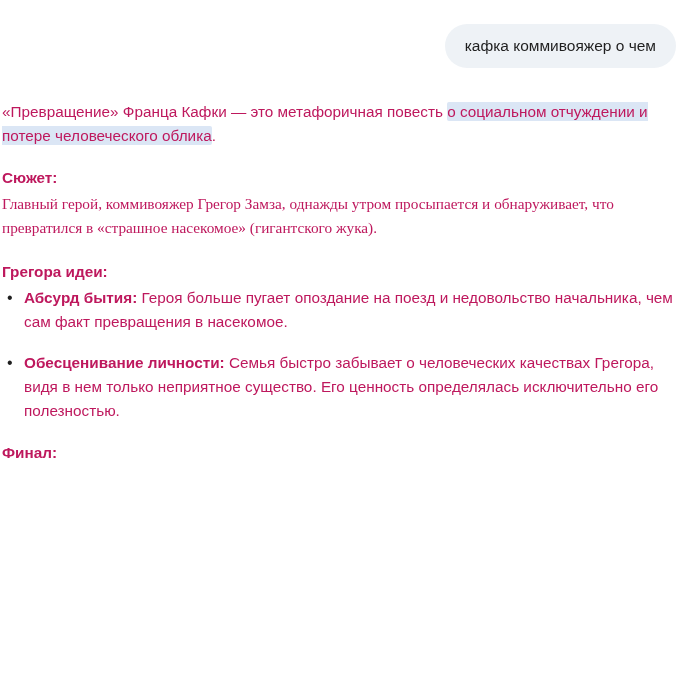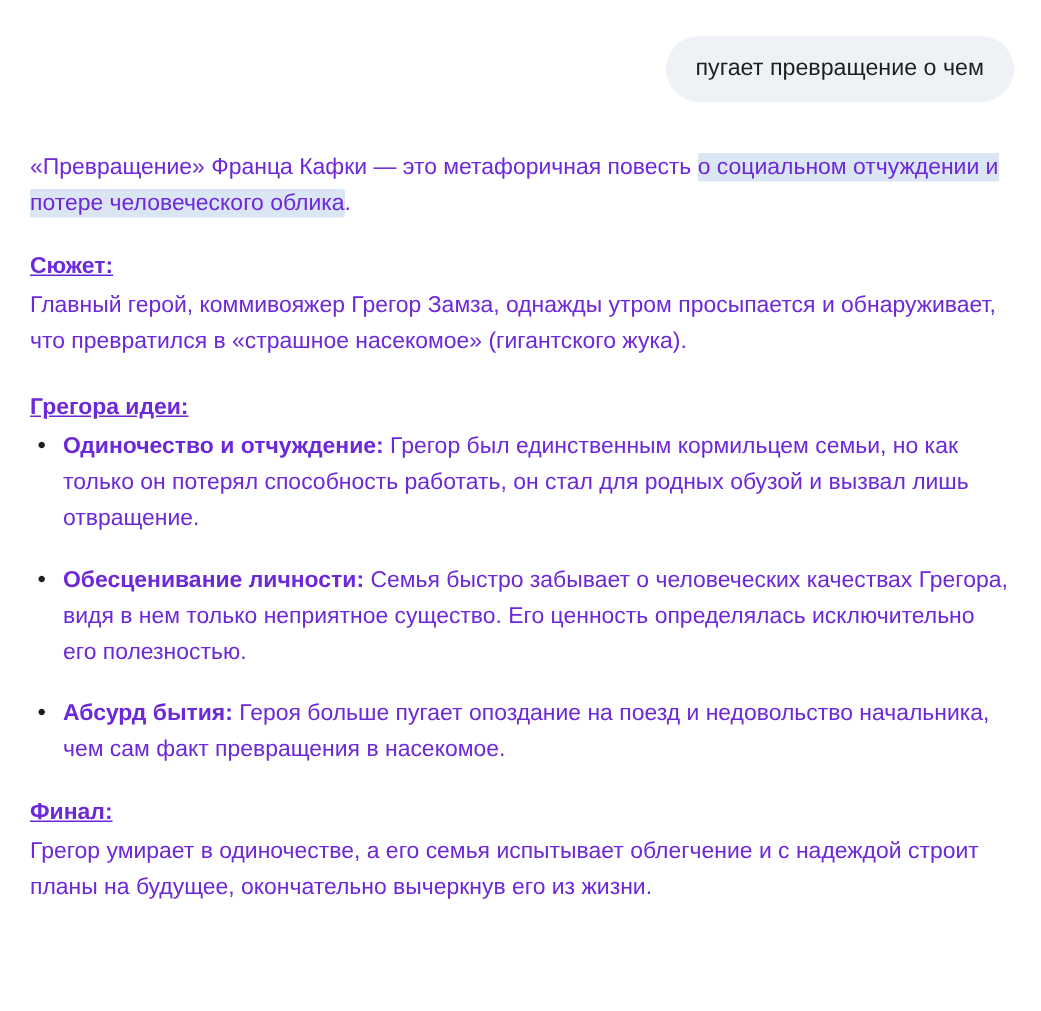--- a/index.html
+++ b/index.html
@@ -29,41 +29,41 @@
   .user-bubble {
     background: #eef2f6;
     color: #1f1f1f;
     border-radius: 22px;
     padding: 12px 20px;
     font-size: 15.5px;
     line-height: 20px;
     max-width: 430px;
   }
   .answer {
-    padding: 32px 20px 0 20px;
+    padding: 32px 20px 0 2px;
     font-size: 15.3px;
     line-height: 24px;
-    color: #6d28d9;
+    color: #be185d;
   }
   .para {
     margin: 0 0 18px 0;
   }
   .hl {
     background: #dbe6f5;
     border-radius: 2px;
     padding: 1px 0;
   }
   .section-title {
     font-weight: bold;
     margin: 0 0 2px 0;
     font-size: 15.3px;
-    text-decoration: underline;
   }
   .section-body {
     margin: 0 0 20px 0;
+    font-family: Liberation Serif, serif;
   }
   ul.ideas {
     list-style: none;
     margin: 0 0 12px 0;
     padding: 0;
   }
   ul.ideas li {
     position: relative;
     padding-left: 22px;
     margin-bottom: 17px;
@@ -84,36 +84,34 @@
   .final-block {
     margin-top: 18px;
   }
 </style>
 </head>
 <body>
 
 <div class="page">
 
   <div class="user-row">
-    <div class="user-bubble">пугает превращение о чем</div>
+    <div class="user-bubble">кафка коммивояжер о чем</div>
   </div>
 
   <div class="answer">
 
     <p class="para"><span>«Превращение» Франца Кафки — это метафоричная повесть </span><span class="hl">о социальном отчуждении и потере человеческого облика</span><span>.</span></p>
 
     <p class="section-title">Сюжет:</p>
     <p class="section-body">Главный герой, коммивояжер Грегор Замза, однажды утром просыпается и обнаруживает, что превратился в «страшное насекомое» (гигантского жука).</p>
 
     <p class="section-title">Грегора идеи:</p>
     <ul class="ideas">
-      <li><span class="lead">Одиночество и отчуждение:</span><span> Грегор был единственным кормильцем семьи, но как только он потерял способность работать, он стал для родных обузой и вызвал лишь отвращение.</span></li>
+      <li><span class="lead">Абсурд бытия:</span><span> Героя больше пугает опоздание на поезд и недовольство начальника, чем сам факт превращения в насекомое.</span></li>
       <li><span class="lead">Обесценивание личности:</span><span> Семья быстро забывает о человеческих качествах Грегора, видя в нем только неприятное существо. Его ценность определялась исключительно его полезностью.</span></li>
-      <li><span class="lead">Абсурд бытия:</span><span> Героя больше пугает опоздание на поезд и недовольство начальника, чем сам факт превращения в насекомое.</span></li>
     </ul>
 
     <div class="final-block">
       <p class="section-title">Финал:</p>
-      <p class="section-body">Грегор умирает в одиночестве, а его семья испытывает облегчение и с надеждой строит планы на будущее, окончательно вычеркнув его из жизни.</p>
     </div>
 
   </div>
 </div>
 
 </body></html>

